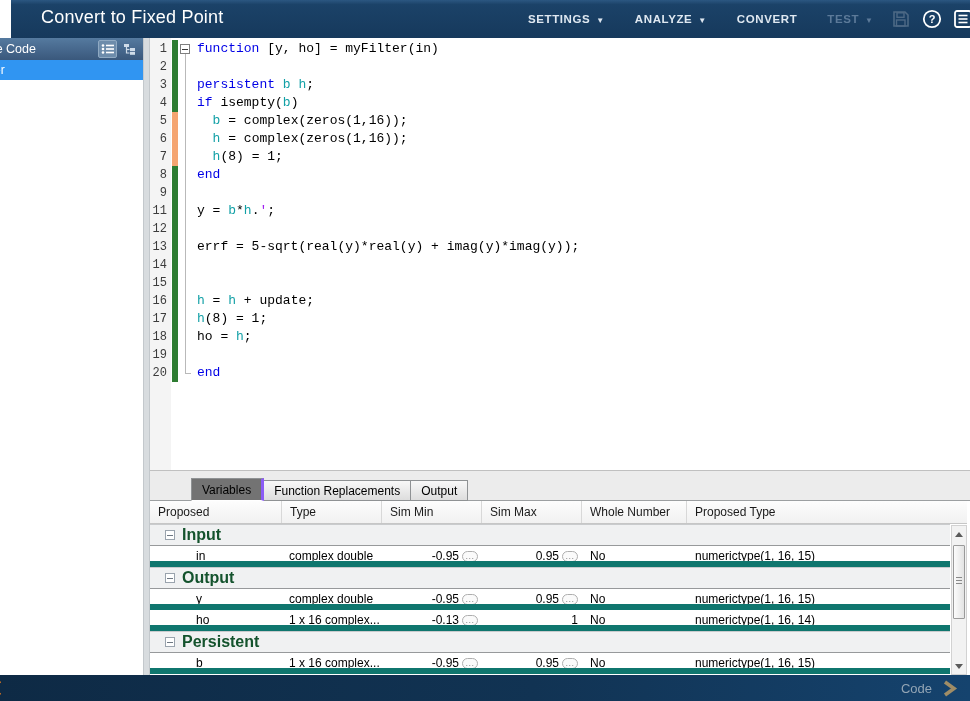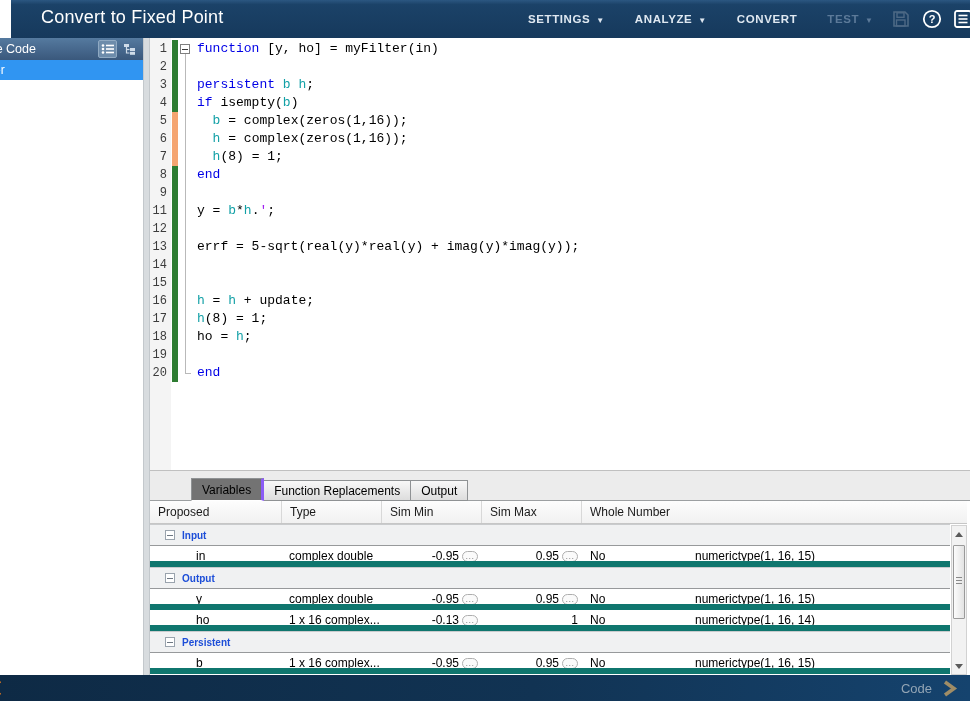--- a/index.html
+++ b/index.html
@@ -78,21 +78,21 @@
   .vtable { position:absolute; left:150px; top:501px; width:820px; height:174px; background:#fff; overflow:hidden; }
   .vt-header { display:flex; height:23px; background:linear-gradient(180deg,#fdfdfd 0%,#f1f1f1 100%);
     border-bottom:1px solid #c6c6c6; width:817px; }
   .vt-hcell { font-size:12px; color:#1a1a1a; line-height:22px; padding-left:8px;
     border-right:1px solid #d8d8d8; overflow:hidden; white-space:nowrap; }
   .vt-hcell:last-child { border-right:none; }
   .vt-body { width:800px; }
   .vt-grouprow { display:flex; align-items:center; height:22px; background:#f0f1f2;
     border-top:1px solid #c9cbcd; border-bottom:1px solid #97999b; }
   .vt-grouplabel { display:flex; align-items:center; gap:7px; padding-left:15px;
-    color:#1d4ed8; font-size:10px; font-weight:700; }
+    color:#14532d; font-size:16px; font-weight:700; }
   .collapse-box { width:10px; height:10px; border:1px solid #9aa3ad; background:#fff; position:relative; }
   .collapse-box::after { content:""; position:absolute; left:1px; right:1px; top:3.5px; height:1px; background:#6f7883; }
   .vt-row { display:flex; height:21px; border-bottom:6px solid #0f766e; background:#fff; }
   .vt-cell { font-size:12px; color:#000; line-height:20px; white-space:nowrap; overflow:hidden; }
   .vt-cell.c-var { padding-left:46px; }
   .vt-cell.c-type { padding-left:7px; }
   .vt-cell.c-num { text-align:right; padding-right:4px; }
   .vt-cell.c-wn { padding-left:8px; }
   .vt-cell.c-pt { padding-left:8px; }
   .more-badge { display:inline-block; width:16px; height:11px; border:1px solid #aeaeae; border-radius:6px;
@@ -371,20 +371,21 @@
       </div>
   </div>
 
   <div class="vtable">
     <div class="vt-header" id="vt-header">
         <div class="vt-hcell" style="width: 132px;">Proposed</div>
         <div class="vt-hcell" style="width: 100px;">Type</div>
         <div class="vt-hcell" style="width: 100px;">Sim Min</div>
         <div class="vt-hcell" style="width: 100px;">Sim Max</div>
         <div class="vt-hcell" style="width: 105px;">Whole Number</div>
+        <div class="vt-hcell" style="width: 263px; flex: 1 1 0%;">Proposed Type</div>
       </div>
     <div class="vt-body" id="vt-body">
         <div class="vt-grouprow">
           <div class="vt-grouplabel">
             <span class="collapse-box"></span>
             <span>Input</span>
           </div>
         </div>
         <div class="vt-row">
           <div class="vt-cell c-var" style="width: 132px;">in</div>

